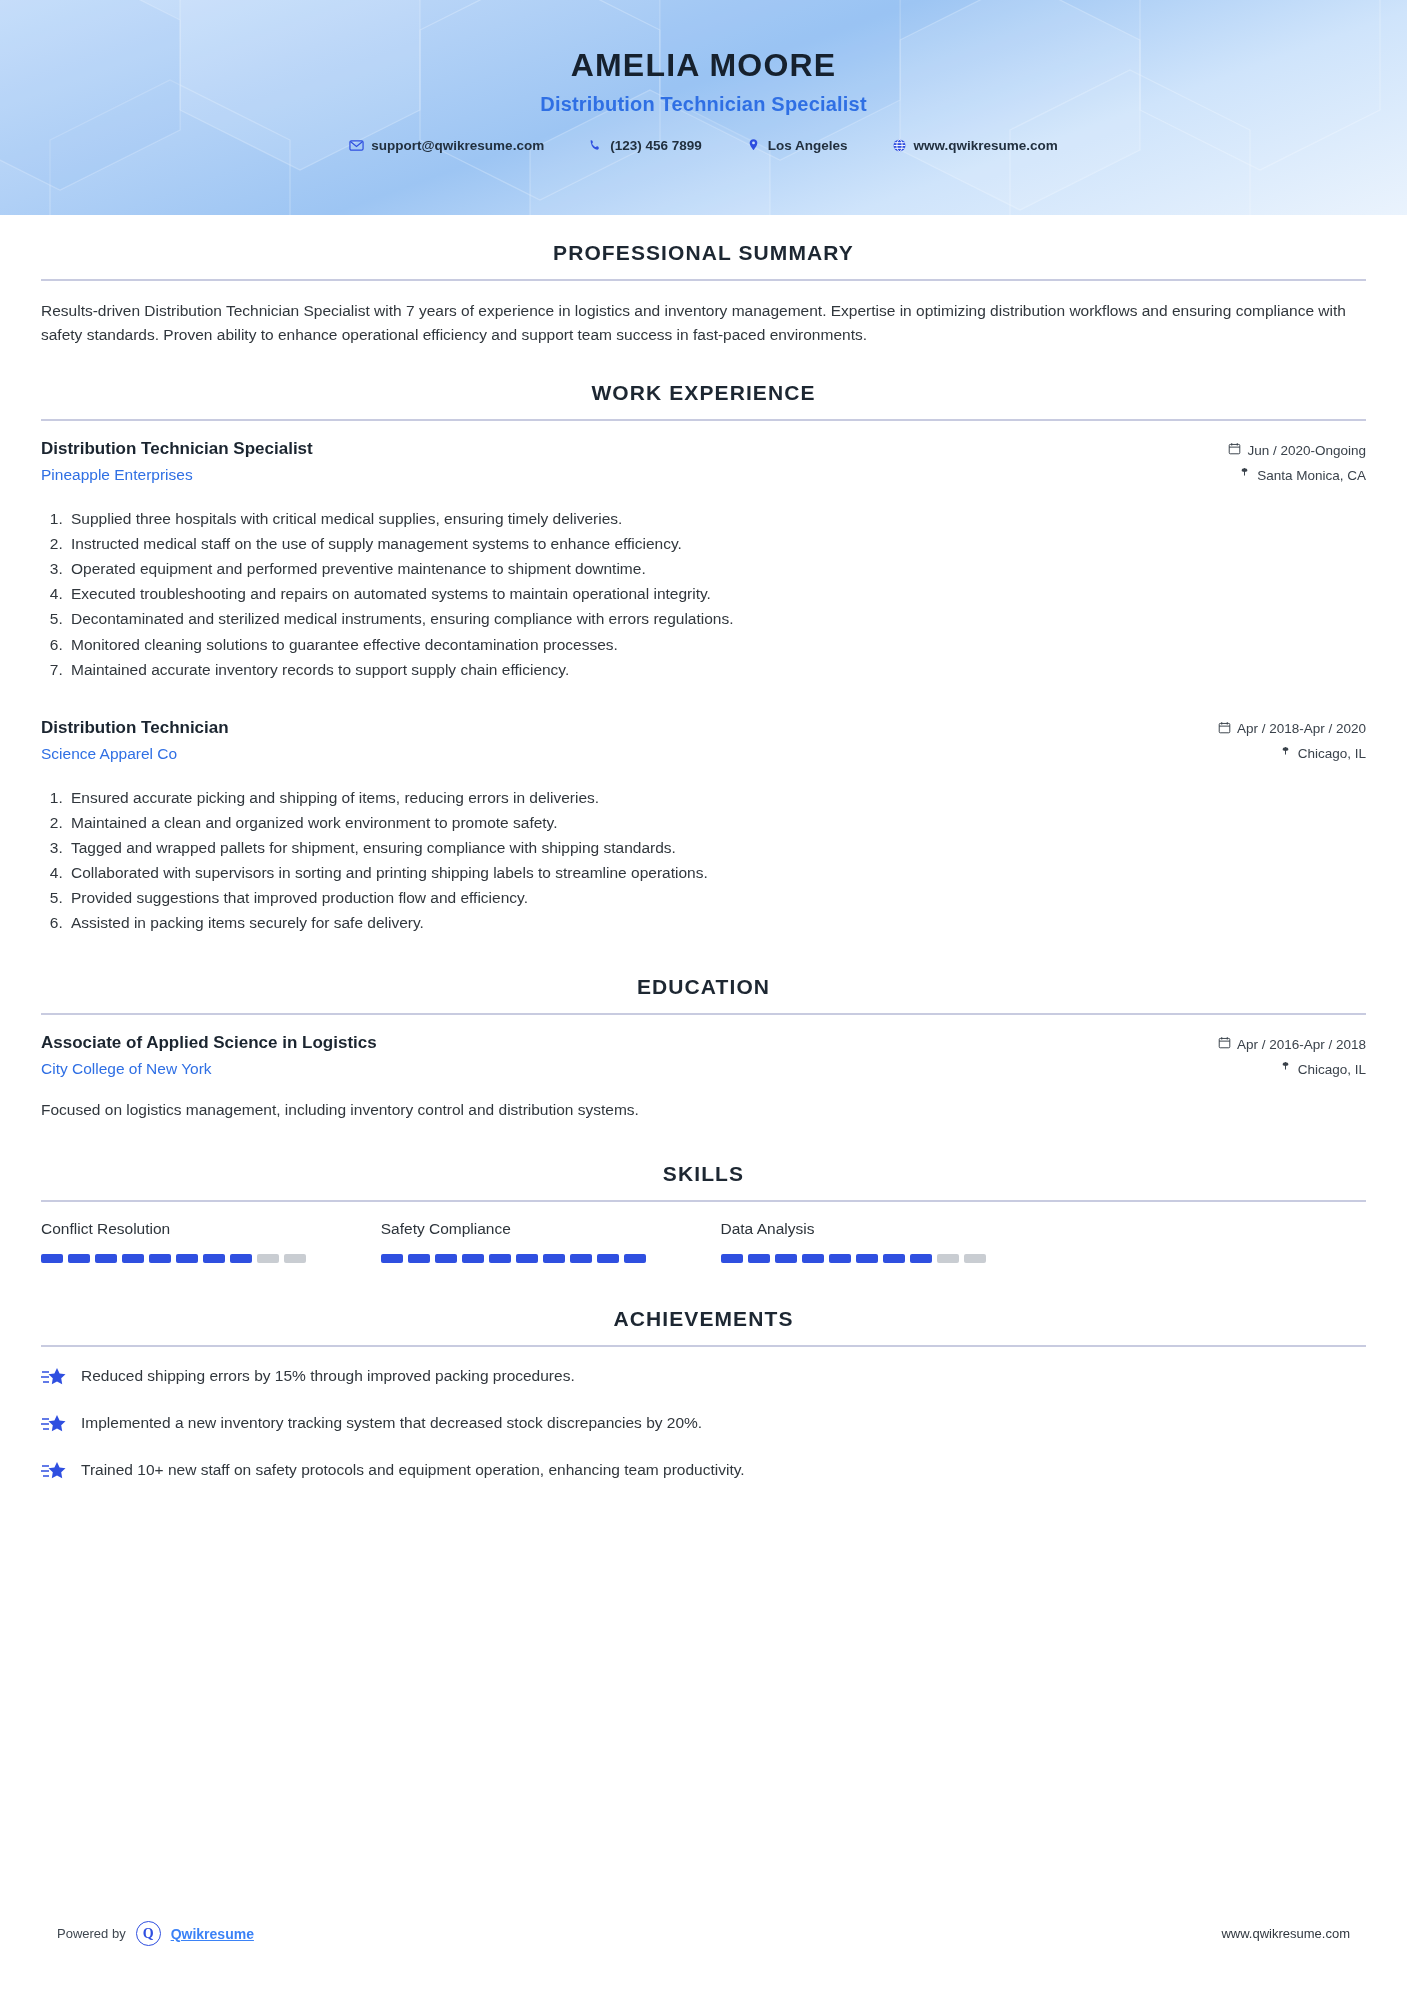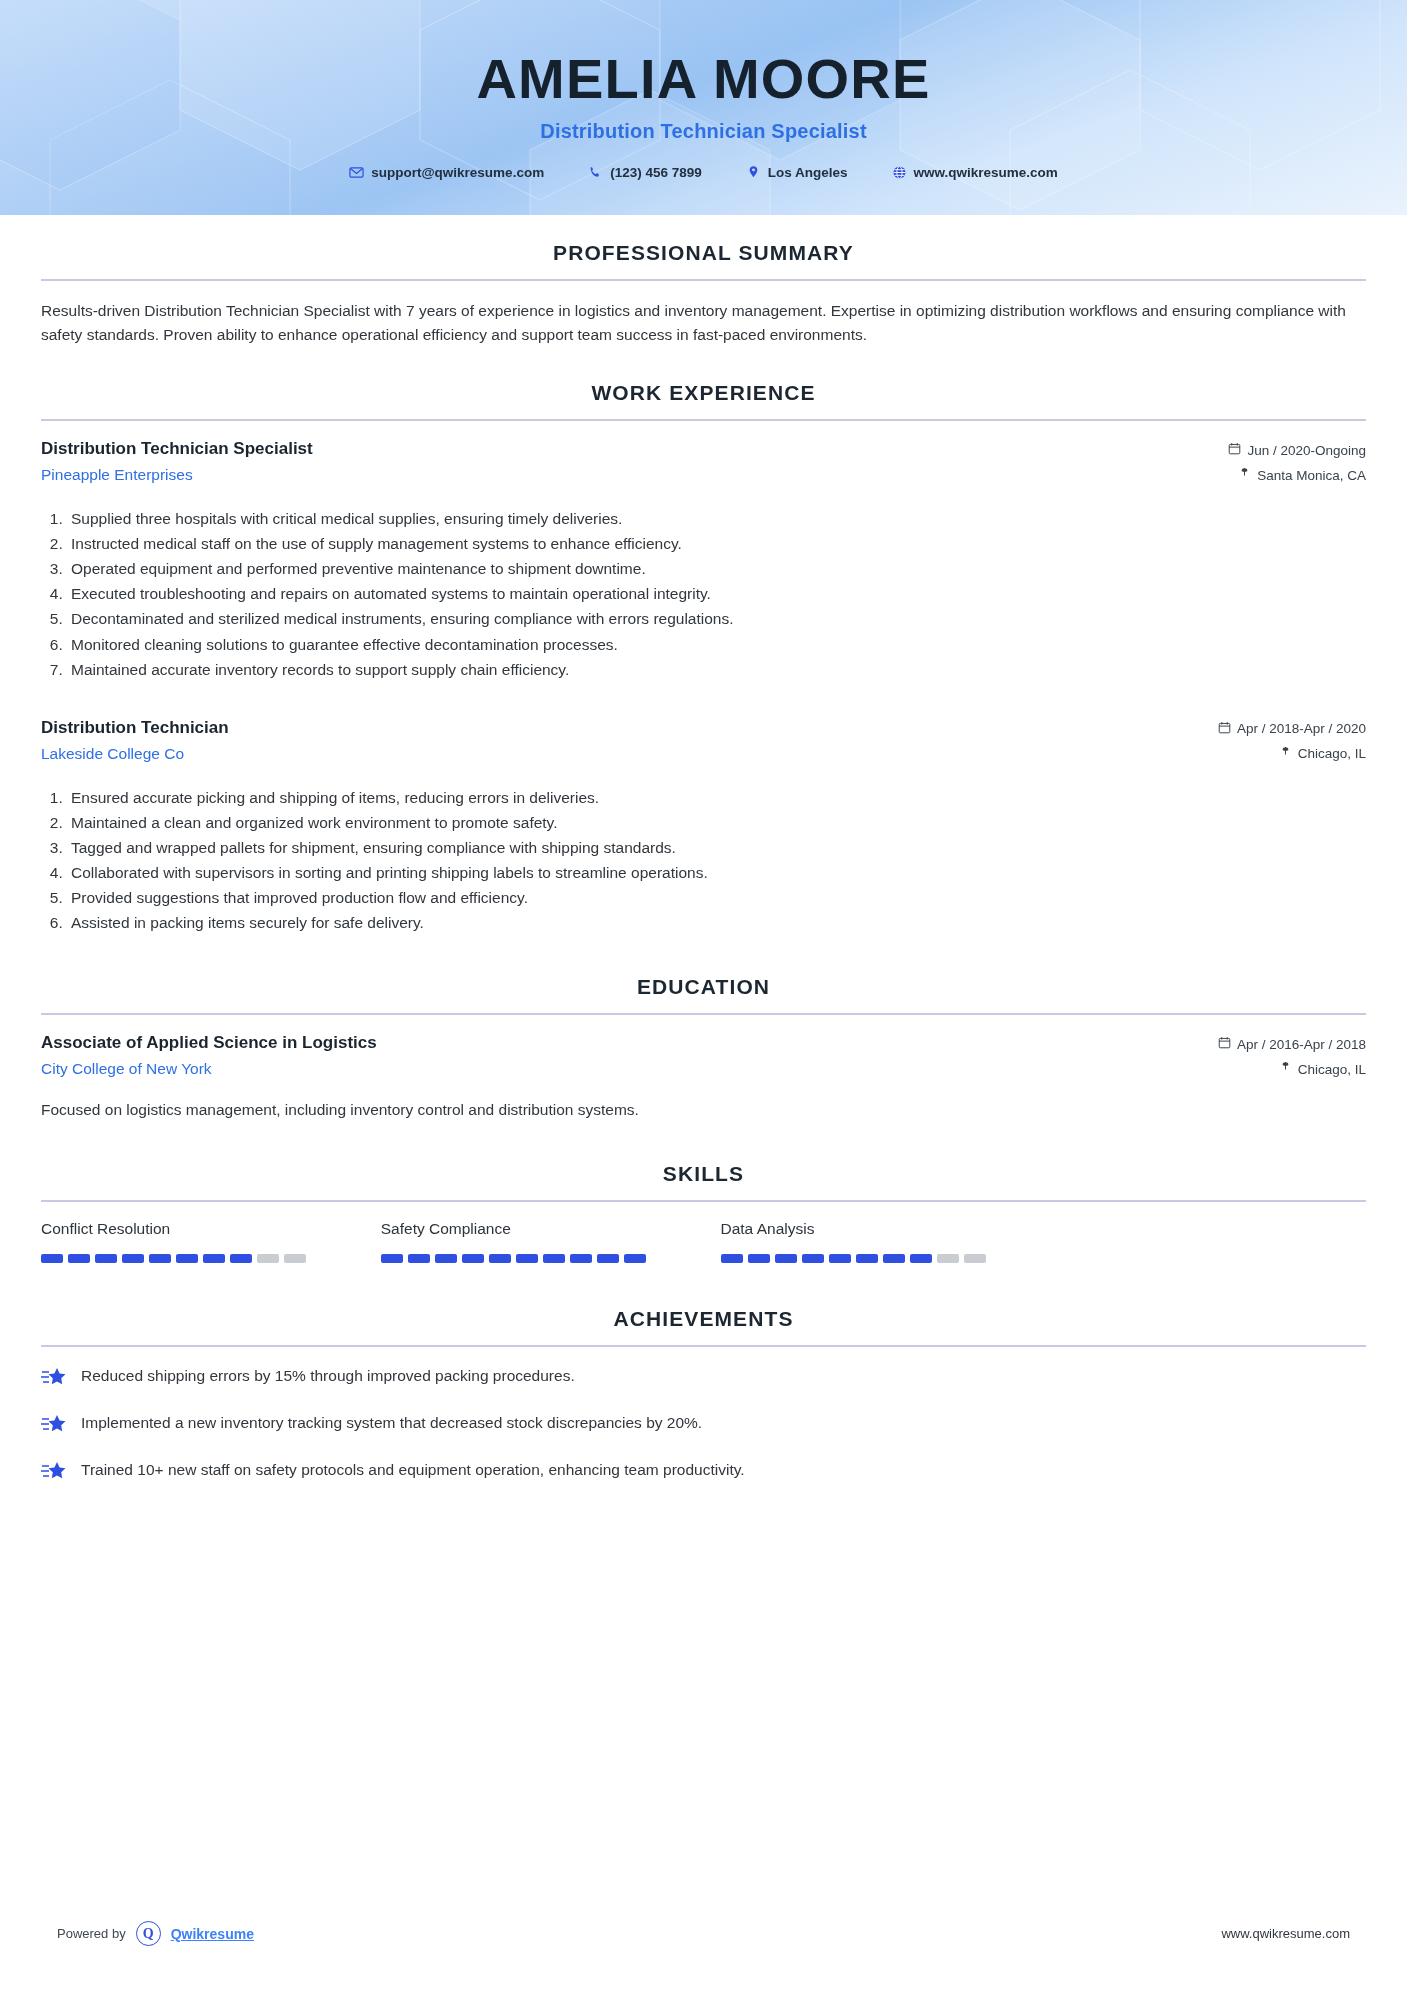--- a/index.html
+++ b/index.html
@@ -31,21 +31,21 @@
     inset: 0;
     opacity: .55;
   }
   .banner-inner {
     position: relative;
     z-index: 3;
     text-align: center;
     padding-top: 48px;
   }
   .name {
-    font-size: 56px;
+    font-size: 32px;
     font-weight: bold;
     letter-spacing: 1.2px;
     color: #16212e;
     margin: 0;
     line-height: 1.1;
   }
   .role {
     font-size: 20px;
     font-weight: bold;
     color: #2f6fe4;
@@ -313,21 +313,21 @@
           <li>Decontaminated and sterilized medical instruments, ensuring compliance with errors regulations.</li>
           <li>Monitored cleaning solutions to guarantee effective decontamination processes.</li>
           <li>Maintained accurate inventory records to support supply chain efficiency.</li>
         </ol>
       </div>
 
       <div class="entry" style="margin-top:36px;">
         <div class="entry-head">
           <div class="entry-left">
             <h3 class="entry-title">Distribution Technician</h3>
-            <div class="entry-org">Lakeside College Co</div>
+            <div class="entry-org">Science Apparel Co</div>
           </div>
           <div class="entry-meta">
             <div class="meta-line">
               <span>
                 <svg width="13" height="13" viewBox="0 0 16 16">
                     <rect x="1.5" y="3" width="13" height="11.5" rx="1.2" fill="none" stroke="#3a424b" stroke-width="1.2"></rect>
                     <path d="M1.5 6.3h13" stroke="#3a424b" stroke-width="1.2"></path>
                     <path d="M4.6 1.4v3M11.4 1.4v3" stroke="#3a424b" stroke-width="1.2"></path>
                   </svg>
               </span>

